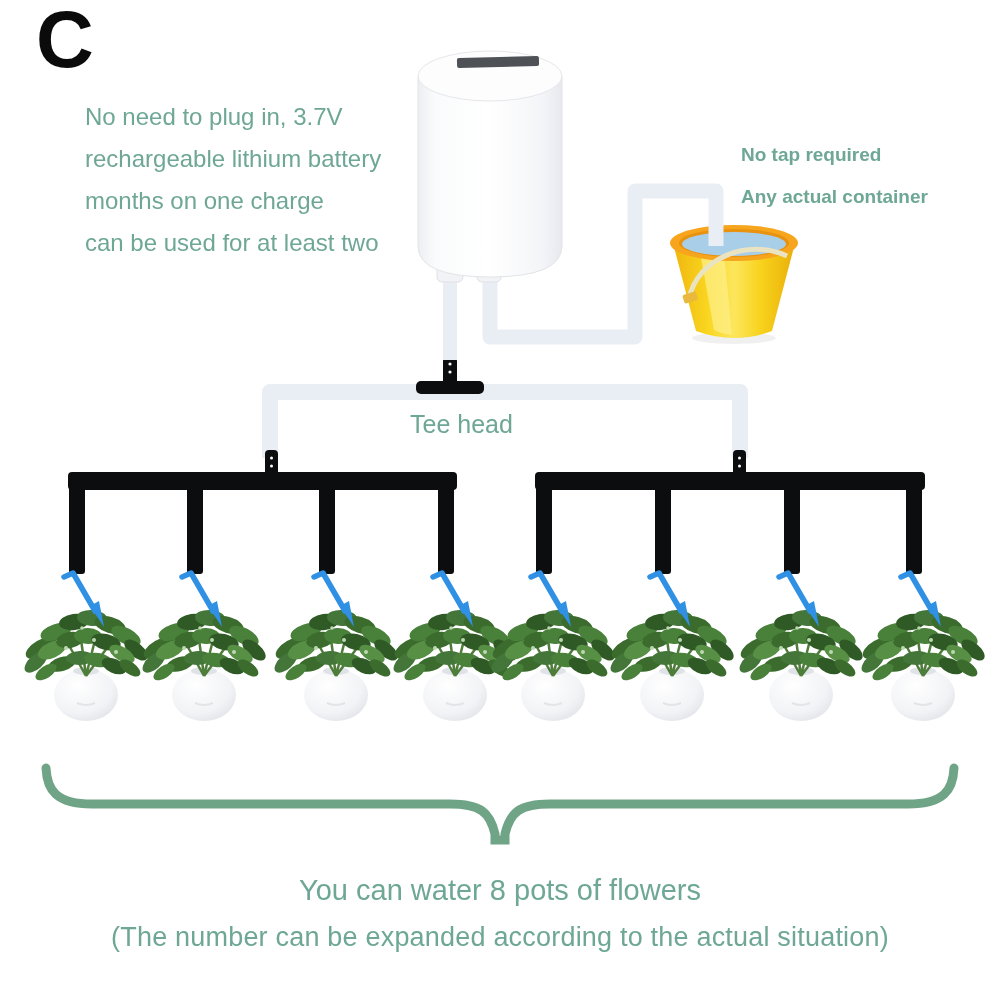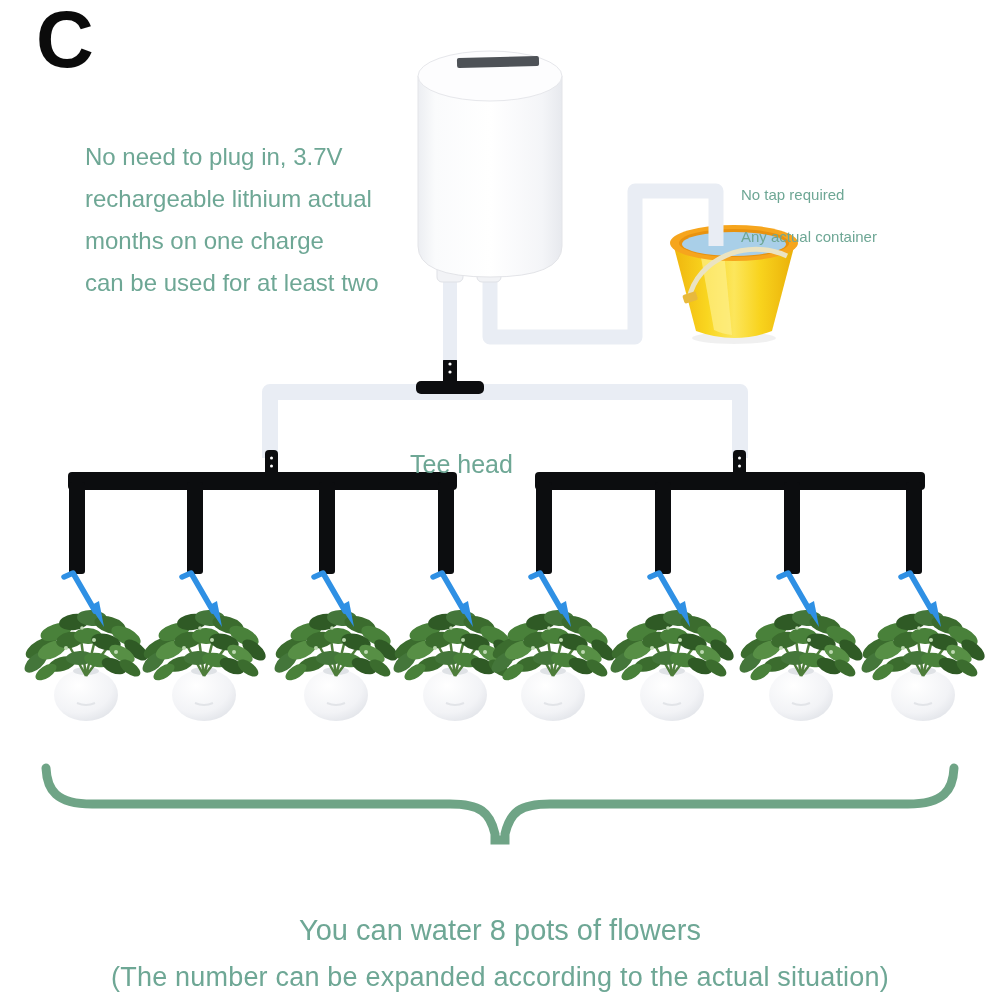--- a/index.html
+++ b/index.html
@@ -1,30 +1,30 @@
 <!DOCTYPE html>
 <html style="--text-green: #6ea795; --brace-green: #6fa486; --tube-white: #e9edf4; --connector-black: #0c0d0f; --dripper-blue: #2f90e4;"><head>
 <meta charset="utf-8">
 <style>
   html,body{margin:0;padding:0;background:#ffffff;}
   #stage{
     position:relative;width:1000px;height:1000px;background:#ffffff;overflow:hidden;
     font-family:"Liberation Sans", sans-serif;
   }
   #diagram-svg{position:absolute;left:0;top:0;width:1000px;height:1000px;}
-  .green-text{color:var(--text-green);margin-top:40px;}
+  .green-text{color:var(--text-green);}
   #label-c{
     position:absolute;left:36px;top:0px;font-size:80px;font-weight:700;color:#0b0b0b;
     line-height:1.0;letter-spacing:0px;
   }
   #battery-note{
     position:absolute;left:85px;top:96px;width:360px;font-size:24px;line-height:42px;
   }
   #tap-note{
-    position:absolute;left:741px;top:134px;width:240px;font-size:15px;line-height:42px;
+    position:absolute;left:741px;top:134px;width:240px;font-size:19px;line-height:42px;font-weight:bold;
   }
   #tee-label{
     position:absolute;left:410px;top:410px;font-size:25px;
   }
   #caption-1{
     position:absolute;left:0;top:874px;width:1000px;text-align:center;font-size:29px;
   }
   #caption-2{
     position:absolute;left:0;top:922px;width:1000px;text-align:center;font-size:27px;letter-spacing:0.2px;
   }
@@ -192,21 +192,21 @@
         </g>
       </g>
 
     <path d="M46 768 C47 790 56 804 92 804 L450 804 C480 804 490 812 495 834 L495 840 L505 840 L505 834 C510 812 520 804 550 804 L908 804 C944 804 953 790 954 768" fill="none" stroke="var(--brace-green)" stroke-width="9" stroke-linecap="round"></path>
   </svg>
 
   <div id="label-c">C</div>
 
   <div id="battery-note" class="green-text">
     <div>No need to plug in, 3.7V</div>
-    <div>rechargeable lithium actual</div>
+    <div>rechargeable lithium battery</div>
     <div>months on one charge</div>
     <div>can be used for at least two</div>
   </div>
 
   <div id="tap-note" class="green-text">
     <div>No tap required</div>
     <div>Any actual container</div>
   </div>
 
   <div id="tee-label" class="green-text">Tee head</div>

